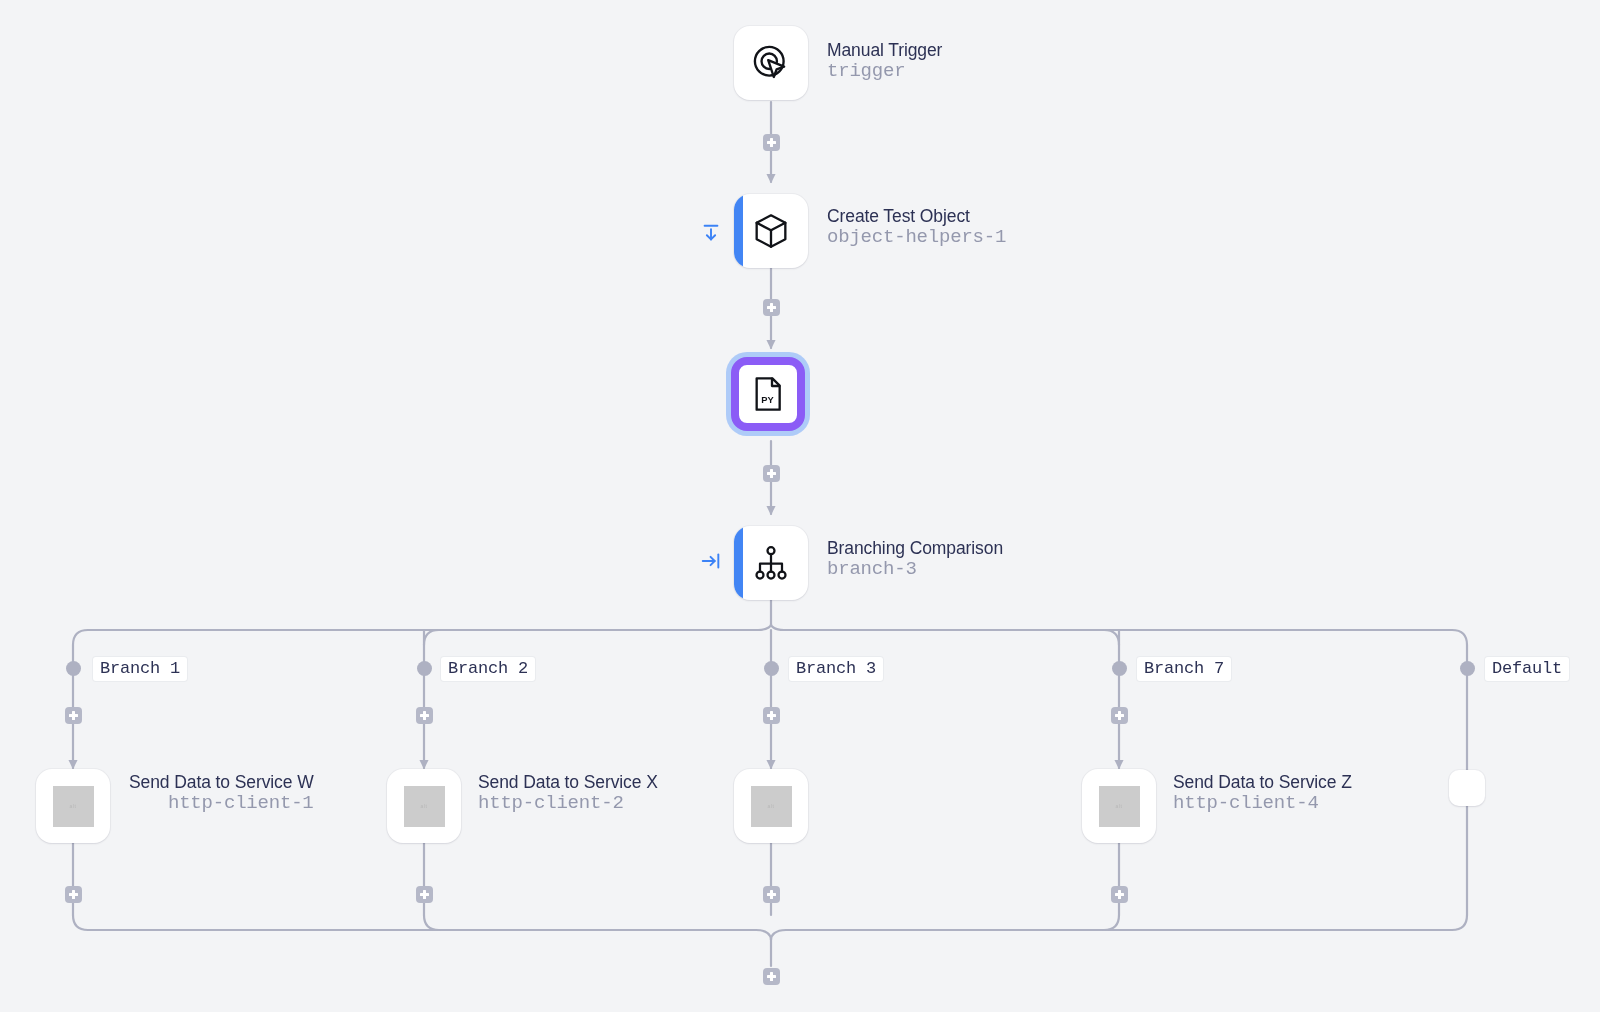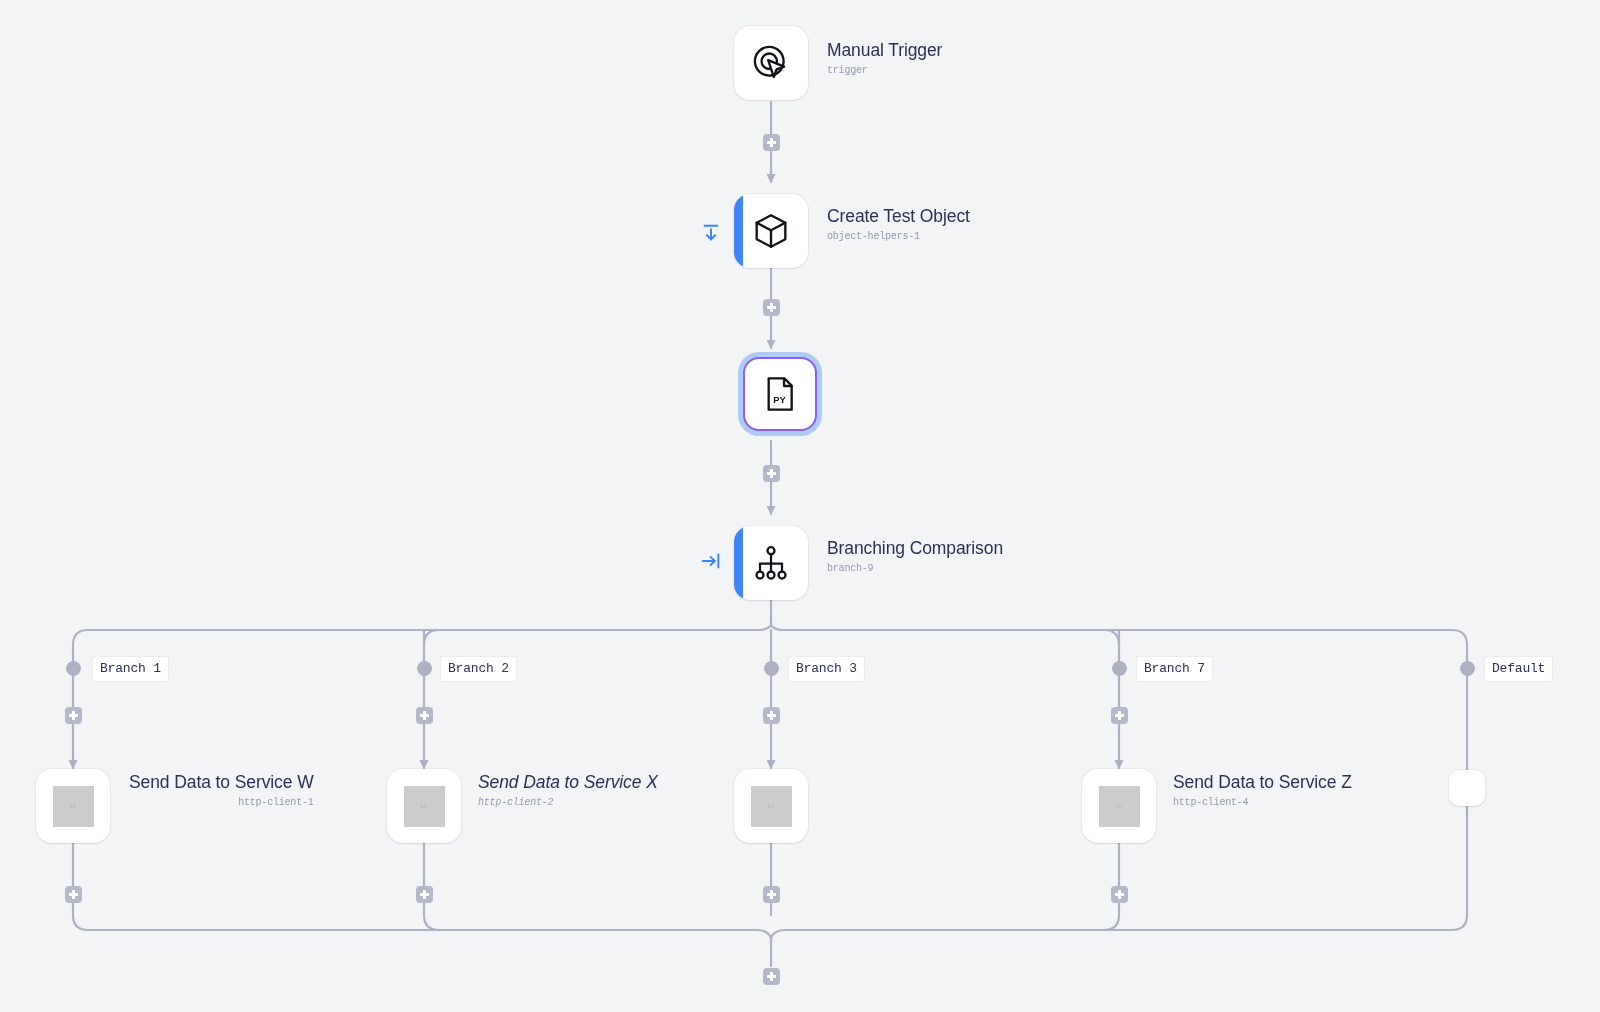--- a/index.html
+++ b/index.html
@@ -42,23 +42,22 @@
   }
   .node .accent {
     position: absolute;
     left: 0; top: 0; bottom: 0;
     width: 9px;
     background: #4285f4;
     border-top-left-radius: 16px;
     border-bottom-left-radius: 16px;
   }
   .node.selected {
-    border: 2px solid #8b5cf6;
+    border: 8px solid #8b5cf6;
     box-shadow: 0 0 0 5px rgba(117,169,250,0.55);
-    margin-left: 12px;
   }
   .node .glyph {
     position: relative;
     z-index: 2;
     width: 44px;
     height: 44px;
     display: flex;
     align-items: center;
     justify-content: center;
   }
@@ -87,21 +86,21 @@
   }
   .node-label .title {
     font-family: "Liberation Sans", sans-serif;
     font-size: 17.5px;
     color: #2c3154;
     letter-spacing: -0.1px;
     line-height: 21px;
   }
   .node-label .subtitle {
     font-family: "Liberation Mono", monospace;
-    font-size: 10px;
+    font-size: 19px;
     color: #9498ad;
     line-height: 20px;
     letter-spacing: -0.2px;
   }
 
   
   .gutter-icon {
     position: absolute;
     width: 22px;
     height: 22px;
@@ -141,21 +140,21 @@
     background: #aeb1c2;
   }
 
   
   .branch-chip {
     position: absolute;
     background: #ffffff;
     border-radius: 3px;
     padding: 3px 7px 4px 7px;
     font-family: "Liberation Mono", monospace;
-    font-size: 13px;
+    font-size: 17px;
     color: #2c3154;
     letter-spacing: -0.2px;
     line-height: 17px;
     white-space: nowrap;
     box-shadow: 0 0 0 1px rgba(36,41,70,0.04);
   }
 
   
   .empty-node {
     position: absolute;
@@ -290,21 +289,21 @@
   </div>
   <div class="gutter-icon" style="left:700px; top:550px;">
     <svg width="22" height="22" viewBox="0 0 24 24" fill="none" stroke="#3b82f6" stroke-width="2.1" stroke-linecap="round" stroke-linejoin="round">
       <path d="M3 12 L16 12"></path>
       <path d="M11.5 7.5 L16 12 L11.5 16.5"></path>
       <path d="M20 5 L20 19"></path>
     </svg>
   </div>
   <div class="node-label" style="left:827px; top:538px;">
     <div class="title">Branching Comparison</div>
-    <div class="subtitle">branch-9</div>
+    <div class="subtitle">branch-3</div>
   </div>
 
   <div class="port-dot" style="left:66px;  top:661px;"></div>
   <div class="port-dot" style="left:417px; top:661px;"></div>
   <div class="port-dot" style="left:764px; top:661px;"></div>
   <div class="port-dot" style="left:1112px;top:661px;"></div>
   <div class="port-dot" style="left:1460px;top:661px;"></div>
 
   <div class="branch-chip" style="left:93px;  top:657px;">Branch 1</div>
   <div class="branch-chip" style="left:441px; top:657px;">Branch 2</div>
@@ -324,21 +323,21 @@
     <div class="subtitle">http-client-1</div>
   </div>
 
   <div class="node" style="left:387px; top:769px;">
     <div class="glyph">
       <div class="img-placeholder">
           <span>alt</span>
         </div>
     </div>
   </div>
-  <div class="node-label" style="left:478px; top:772px;font-style:italic;">
+  <div class="node-label" style="left:478px; top:772px;">
     <div class="title">Send Data to Service X</div>
     <div class="subtitle">http-client-2</div>
   </div>
 
   <div class="node" style="left:734px; top:769px;">
     <div class="glyph">
       <div class="img-placeholder">
           <span>alt</span>
         </div>
     </div>

